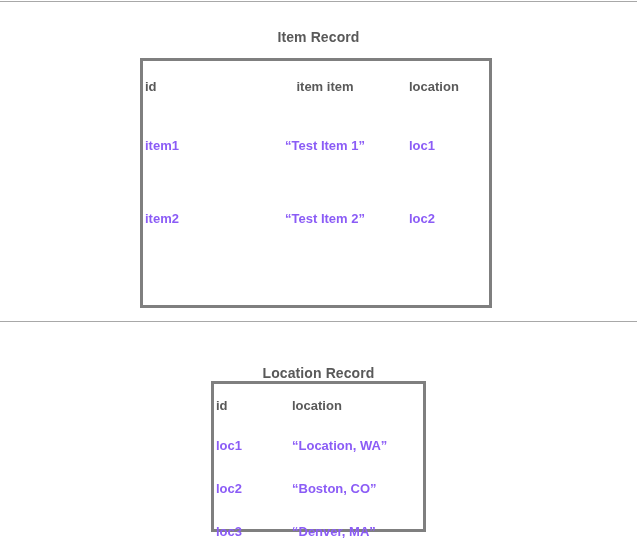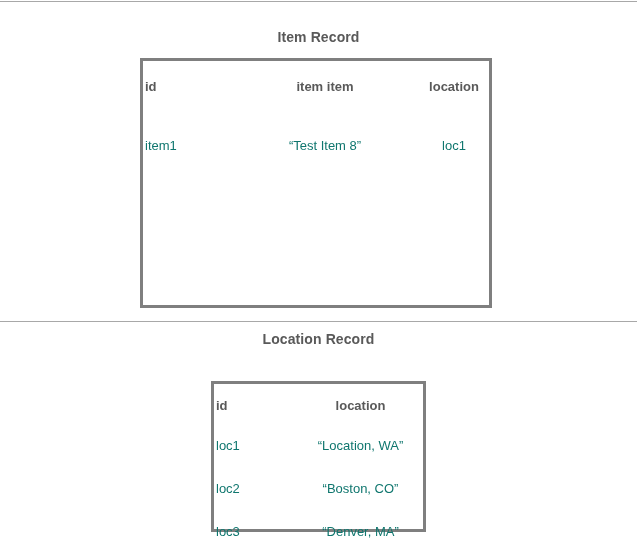--- a/index.html
+++ b/index.html
@@ -60,27 +60,27 @@
     font-size: 13px;
     white-space: nowrap;
     vertical-align: middle;
     margin-top: 48px;
   }
   .record-table th {
     font-weight: bold;
     color: #595959;
   }
   .record-table td {
-    font-weight: normal;
-    color: #0f766e;
+    font-weight: bold;
+    color: #8b5cf6;
   }
 
   .col-left   { text-align: left;   padding-left: 2px !important; }
   .col-center { text-align: center; }
-  .col-right  { text-align: center;  padding-right: 2px !important; }
+  .col-right  { text-align: left;  padding-right: 2px !important; }
 
   
   #item-record-table {
     left: 140px;
     top: 58px;
     width: 352px;
     height: 250px;
   }
   #item-record-table th { height: 42px; padding-top: 4px !important; }
   #item-record-table td { height: 69px; }
@@ -94,21 +94,21 @@
     top: 381px;
     width: 215px;
     height: 151px;
   }
   #location-record-table th { height: 34px; padding-top: 4px !important; }
   #location-record-table td { height: 39px; }
   #location-record-table .c-id  { width: 72px; }
   #location-record-table .c-loc { width: 137px; }
 
   #item-record-title     { top: 29px; }
-  #location-record-title { top: 331px; }
+  #location-record-title { top: 365px; }
 </style>
 </head>
 <body>
 
 <div class="divider top"></div>
 <div class="divider middle"></div>
 
 <div class="section section-title" id="item-record-title">Item Record</div>
 
 <div class="record-table" id="item-record-table">
@@ -116,22 +116,27 @@
     <thead>
       <tr>
         <th class="col-left c-id">id</th>
         <th class="col-center c-name">item item</th>
         <th class="col-right c-loc">location</th>
       </tr>
     </thead>
     <tbody>
       <tr>
         <td class="col-left">item1</td>
-        <td class="col-center">“Test Item 8”</td>
+        <td class="col-center">“Test Item 1”</td>
         <td class="col-right">loc1</td>
+      </tr>
+      <tr>
+        <td class="col-left">item2</td>
+        <td class="col-center">“Test Item 2”</td>
+        <td class="col-right">loc2</td>
       </tr>
     </tbody>
   </table>
 </div>
 
 <div class="section section-title" id="location-record-title">Location Record</div>
 
 <div class="record-table" id="location-record-table">
   <table>
     <thead>

